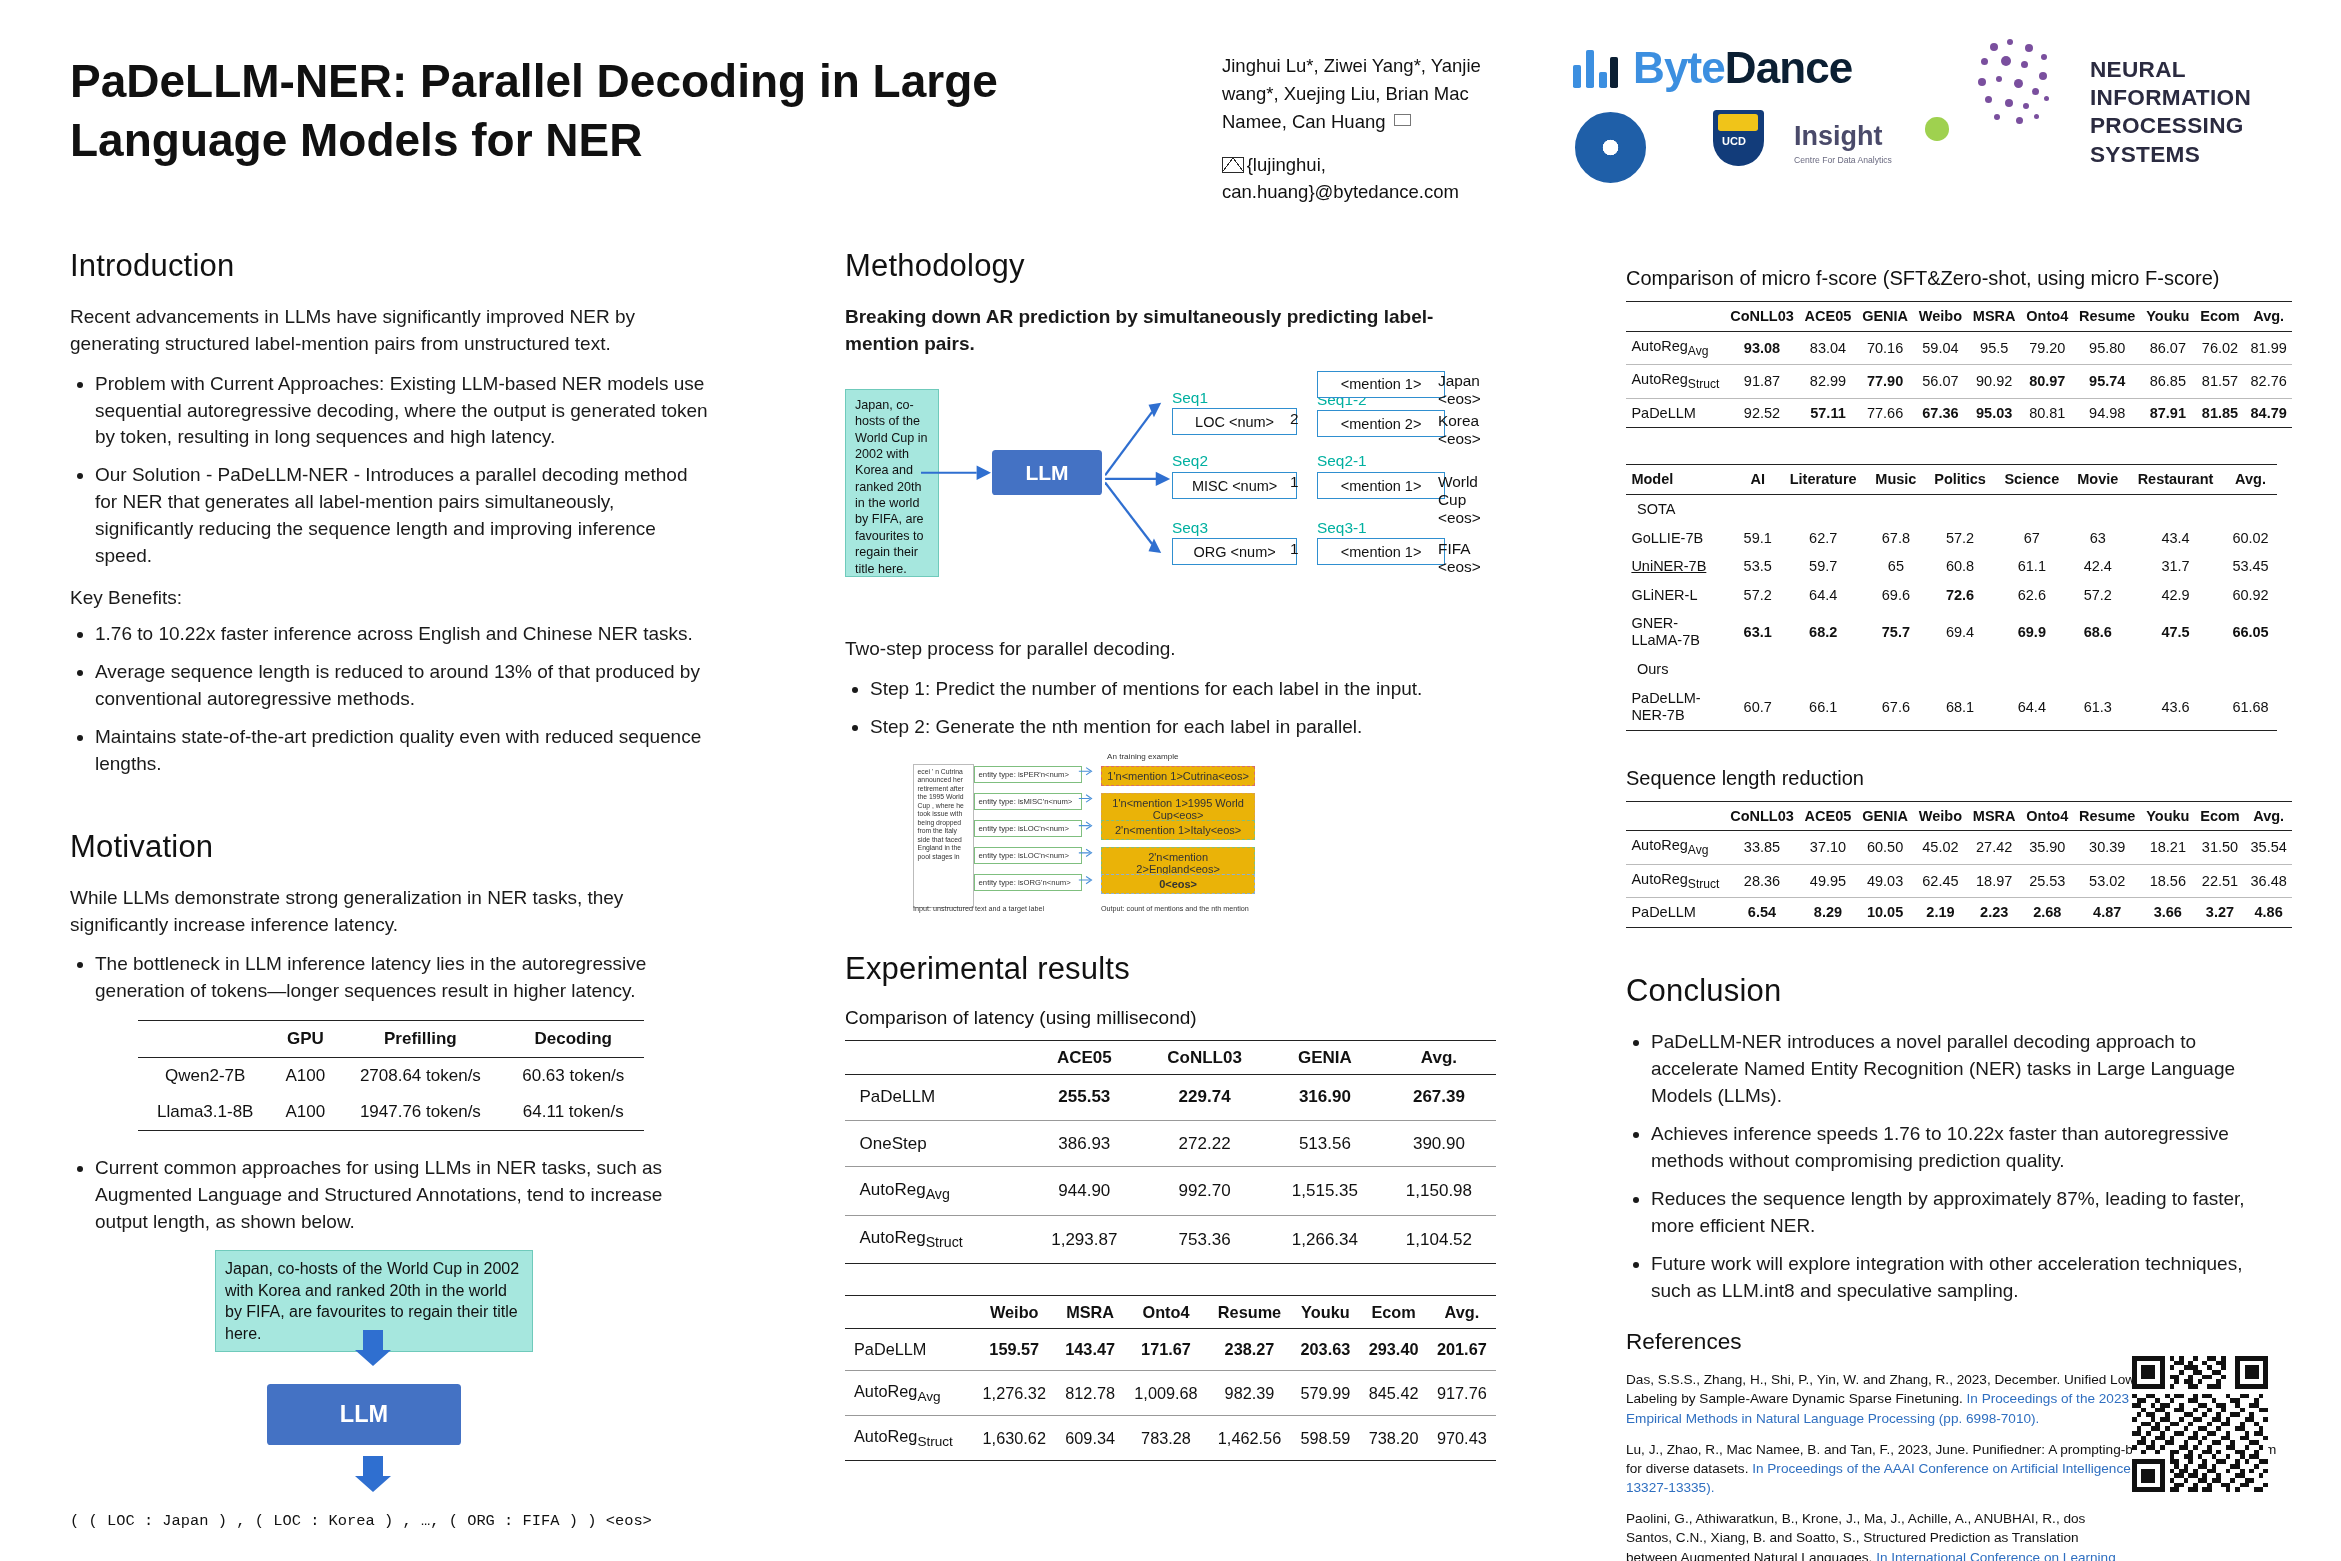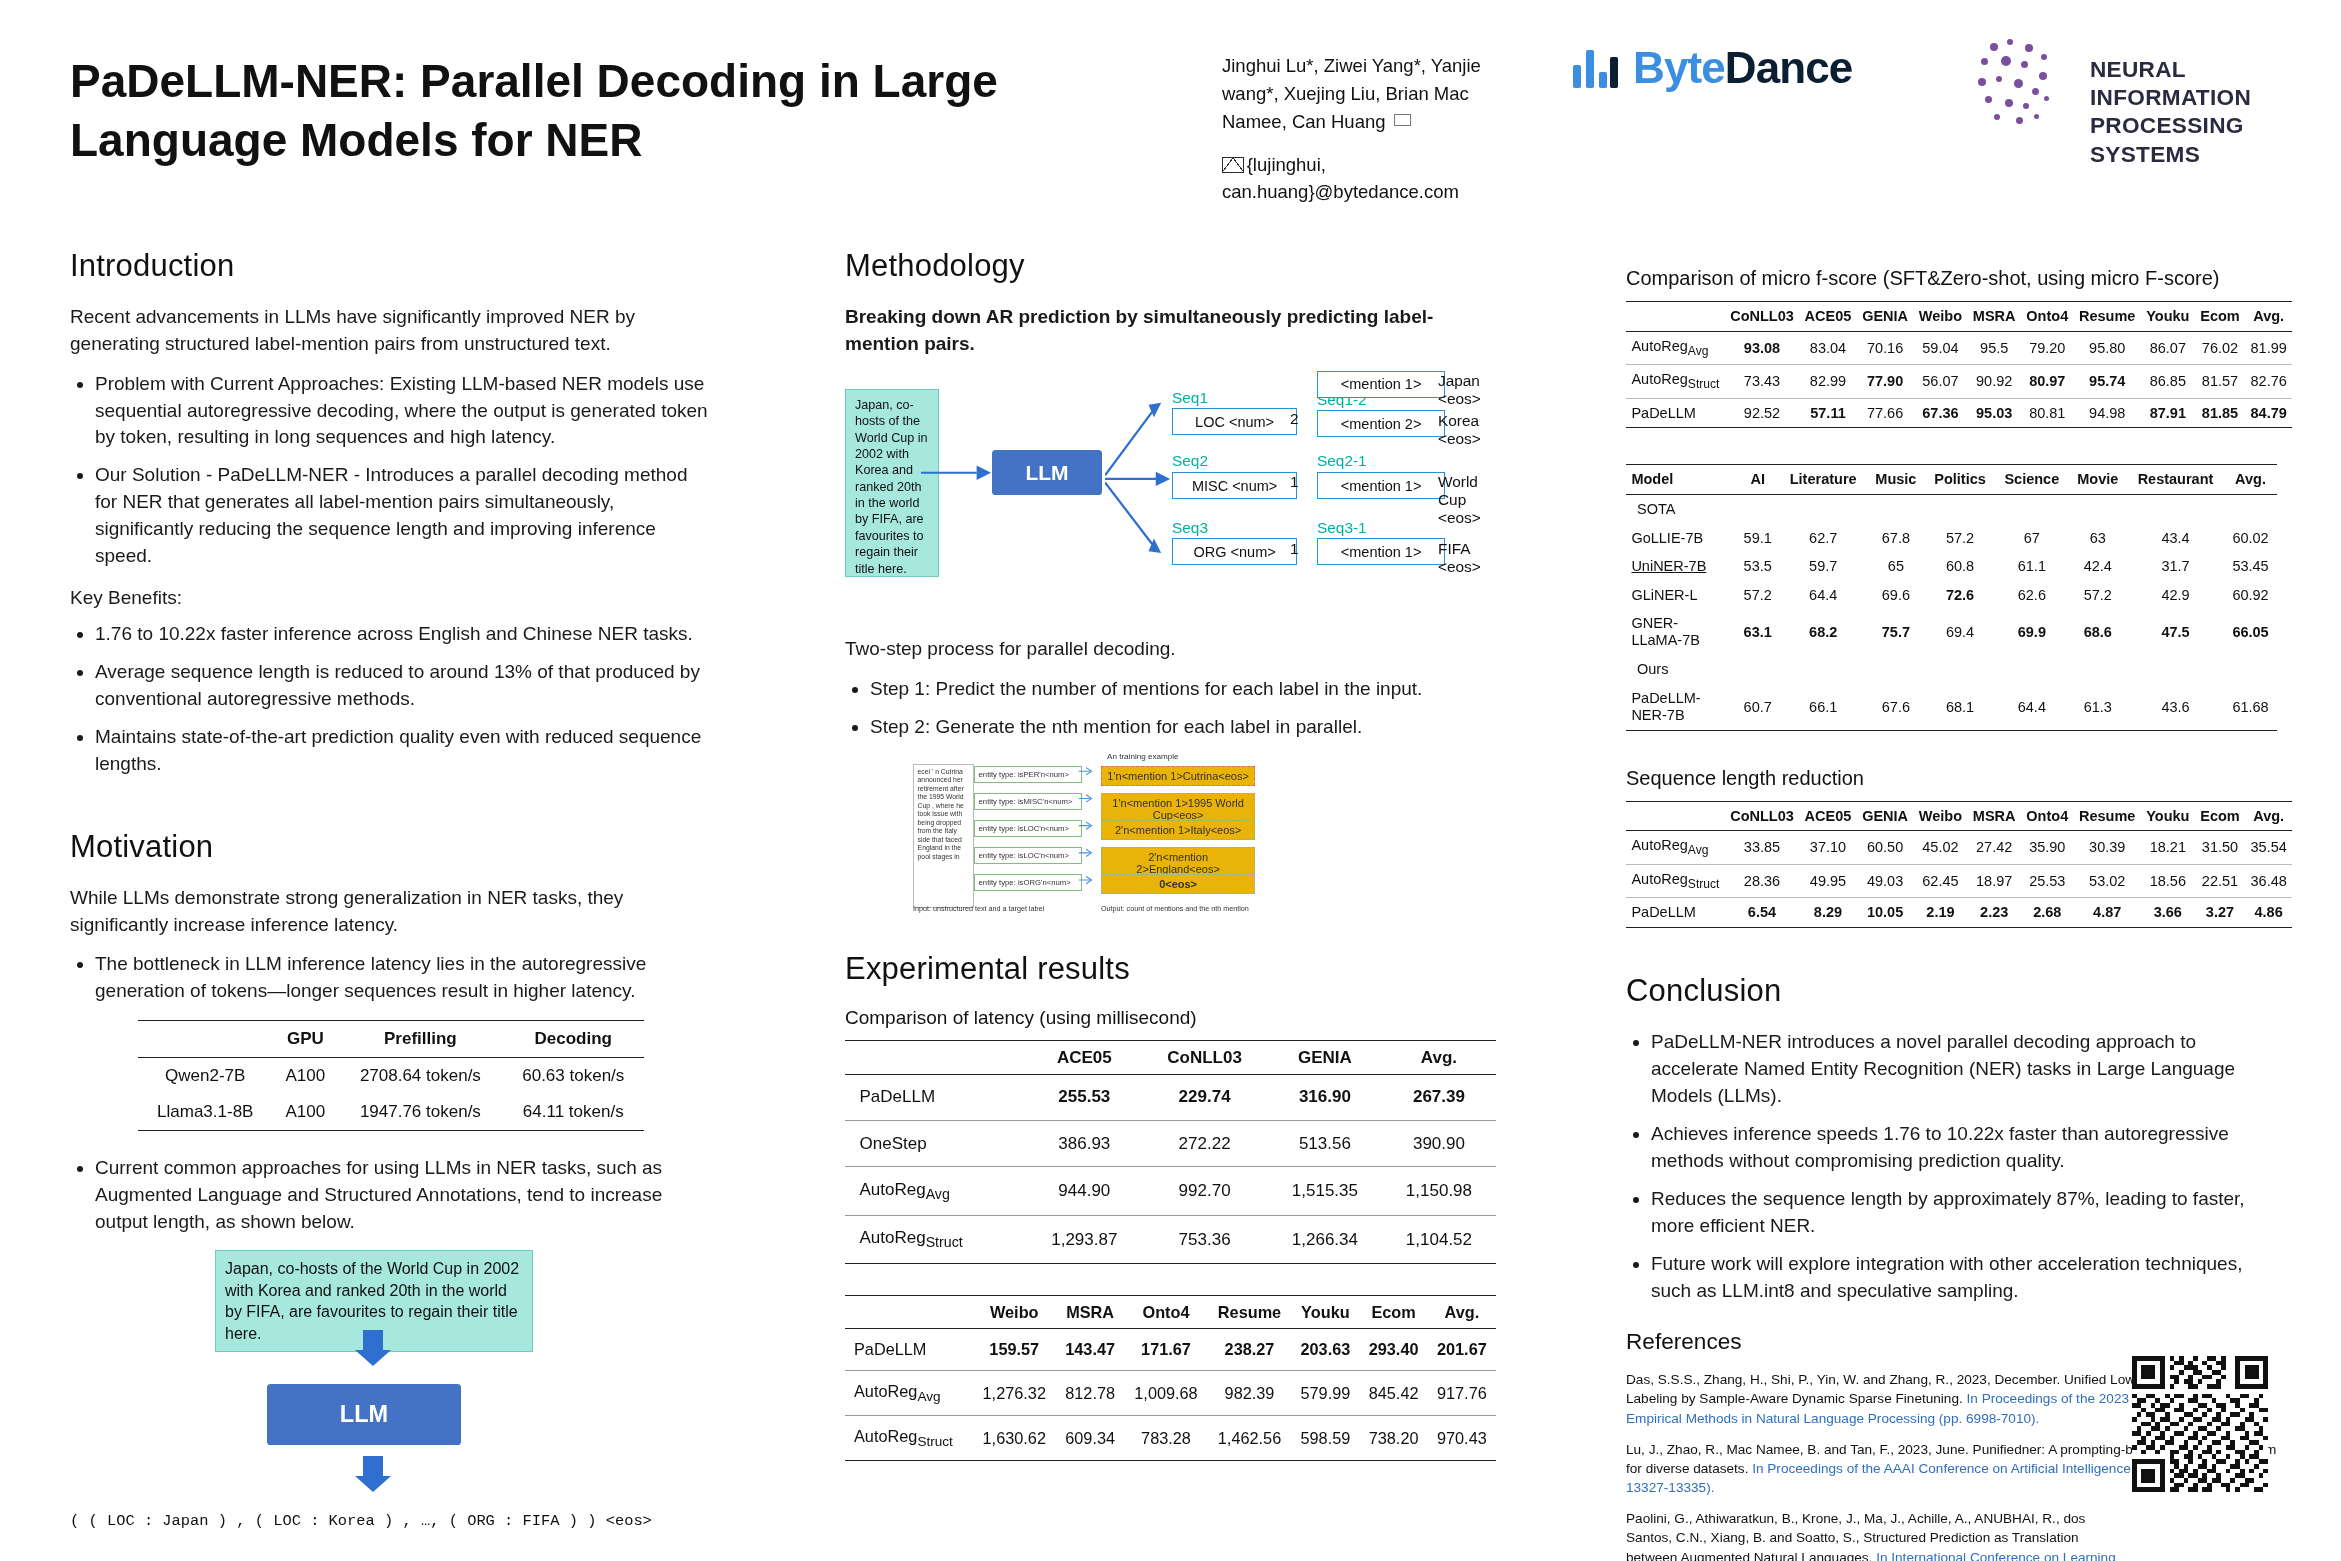--- a/index.html
+++ b/index.html
@@ -131,20 +131,32 @@
     <div class="bd-logo">
       <div class="bd-bars">
         <span style="left:5.4px;height:23.5px;background:#3c8fe0;"></span>
         <span style="left:18px;height:38px;background:#3c8fe0;"></span>
         <span style="left:31px;height:16.3px;background:#3c8fe0;"></span>
         <span style="left:42px;height:31px;background:#0b1f33;"></span>
       </div>
       <div class="bd-text"><span class="b">Byte</span><span>Dance</span></div>
     </div>
 
+    <div class="small-logos">
+      <div class="logo-circle" style="left:7.2px;top:3.6px;background:radial-gradient(circle at 50% 50%, #ffffff 16%, #1f5fa8 17%, #1f5fa8 100%);border:2.7px solid #1f5fa8;"></div>
+      <div class="logo-ucd">
+        <div style="width:51px;height:56px;background:#123c7a;border-radius:3.6px 3.6px 25px 25px;position:relative;">
+          <div style="position:absolute;left:5.4px;top:4.5px;width:40px;height:16.3px;background:#f0c419;border-radius:2.7px;"></div>
+          <div style="position:absolute;left:9px;top:25px;color:#fff;font-size:11px;font-weight:700;">UCD</div>
+        </div>
+      </div>
+      <div class="insight">Insight</div>
+      <div class="insight-sub">Centre For Data Analytics</div>
+      <div style="position:absolute;left:357px;top:9px;width:23.5px;height:23.5px;border-radius:50%;background:#9fd14f;"></div>
+    </div>
 
     <div class="neurips">
       <div class="neur-dots">
         <i style="left:16.3px;top:7.2px;width:8.1px;height:8.1px;"></i>
         <i style="left:33px;top:2.7px;width:6.3px;height:6.3px;"></i>
         <i style="left:51px;top:8.1px;width:8.1px;height:8.1px;"></i>
         <i style="left:67px;top:18px;width:6.3px;height:6.3px;"></i>
         <i style="left:7.2px;top:22px;width:7.2px;height:7.2px;"></i>
         <i style="left:27px;top:20px;width:10px;height:10px;"></i>
         <i style="left:47px;top:25px;width:7.2px;height:7.2px;"></i>
@@ -441,21 +453,21 @@
           <td>59.04</td>
           <td>95.5</td>
           <td>79.20</td>
           <td>95.80</td>
           <td>86.07</td>
           <td>76.02</td>
           <td>81.99</td>
         </tr>
         <tr>
           <td style="text-align:left;border-top:0.9px solid #bbb;">AutoReg<sub>Struct</sub></td>
-          <td style="border-top:0.9px solid #bbb;">73.43</td>
+          <td style="border-top:0.9px solid #bbb;">91.87</td>
           <td style="border-top:0.9px solid #bbb;">82.99</td>
           <td style="border-top:0.9px solid #bbb;font-weight:700;">77.90</td>
           <td style="border-top:0.9px solid #bbb;">56.07</td>
           <td style="border-top:0.9px solid #bbb;">90.92</td>
           <td style="border-top:0.9px solid #bbb;font-weight:700;">80.97</td>
           <td style="border-top:0.9px solid #bbb;font-weight:700;">95.74</td>
           <td style="border-top:0.9px solid #bbb;">86.85</td>
           <td style="border-top:0.9px solid #bbb;">81.57</td>
           <td style="border-top:0.9px solid #bbb;">82.76</td>
         </tr>

